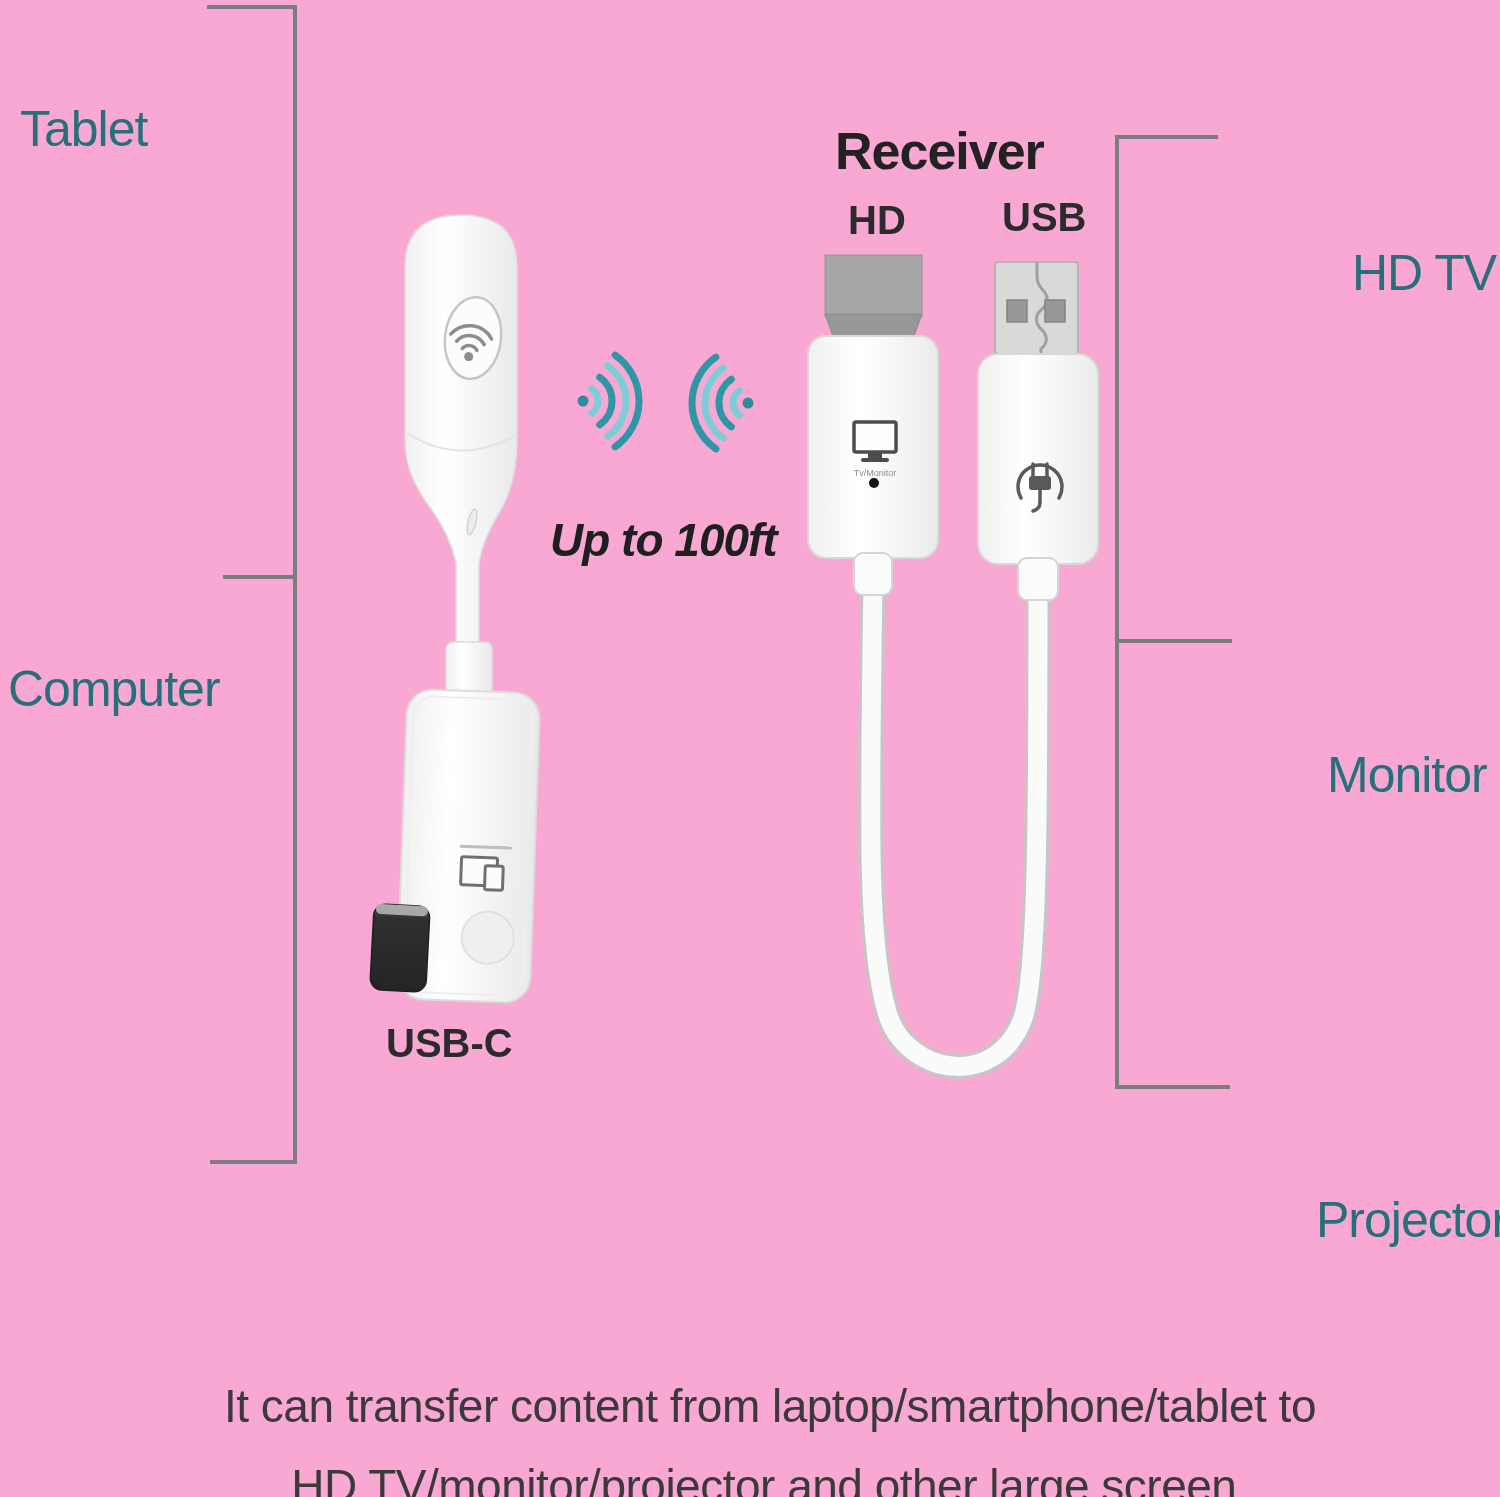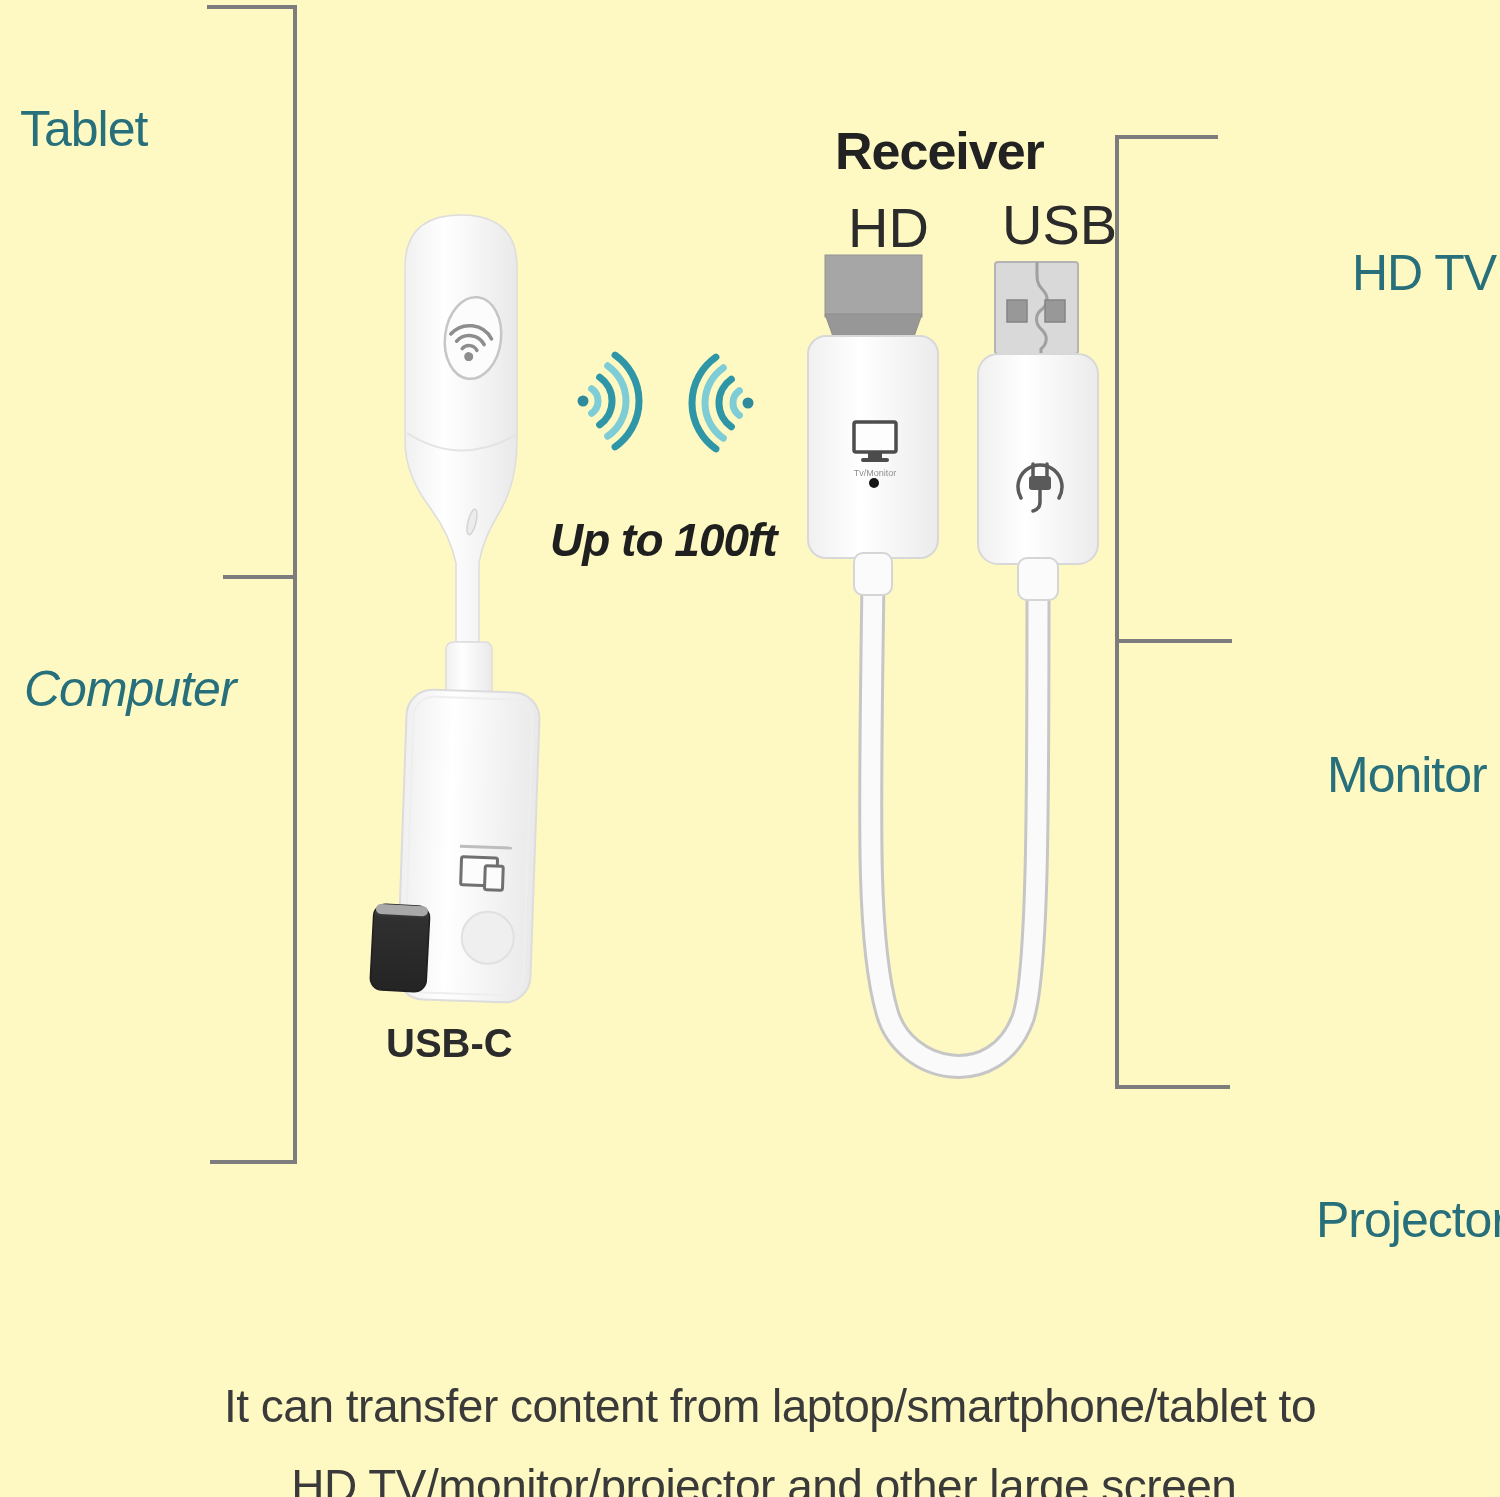--- a/index.html
+++ b/index.html
@@ -1,28 +1,28 @@
 <!DOCTYPE html>
 <html><head>
 <meta charset="utf-8">
 <style>
   html,body{margin:0;padding:0;background:#ffffff;}
   #stage{
-    position:relative;width:1500px;height:1497px;background:#fef9c3;overflow:hidden;
+    position:relative;width:1500px;height:1497px;background:#f9a8d4;overflow:hidden;
     font-family:"Liberation Sans", sans-serif;
   }
   .abs{position:absolute;}
   .teal-label{
     color:#27707b;font-size:50px;letter-spacing:-1px;line-height:1;white-space:nowrap;
   }
   .device-title{
     color:#222;font-size:52px;font-weight:700;letter-spacing:-1px;line-height:1;white-space:nowrap;
   }
   .port-label{
-    color:#2b2b2b;font-size:56px;font-weight:400;line-height:1;white-space:nowrap;
+    color:#2b2b2b;font-size:40px;font-weight:700;line-height:1;white-space:nowrap;
   }
   .range-label{
     color:#1f1f1f;font-size:46px;font-weight:700;letter-spacing:-1px;line-height:1;white-space:nowrap;
   }
   .usbc-label{
     color:#2b2b2b;font-size:40px;font-weight:700;letter-spacing:0;line-height:1;white-space:nowrap;
   }
   .bracket{background:#7d7d7d;}
   .footer-text{
     color:#3a3a3a;font-size:46px;letter-spacing:-0.5px;line-height:1;text-align:center;white-space:nowrap;margin-top:41px;
@@ -37,21 +37,21 @@
   <div class="abs bracket" style="left:207px;top:5px;width:90px;height:4px;"></div>
   <div class="abs bracket" style="left:223px;top:575px;width:74px;height:4px;"></div>
   <div class="abs bracket" style="left:210px;top:1160px;width:87px;height:4px;"></div>
 
   <div class="abs bracket" style="left:1115px;top:135px;width:4px;height:954px;"></div>
   <div class="abs bracket" style="left:1115px;top:135px;width:103px;height:4px;"></div>
   <div class="abs bracket" style="left:1115px;top:639px;width:117px;height:4px;"></div>
   <div class="abs bracket" style="left:1115px;top:1085px;width:115px;height:4px;"></div>
 
   <div class="abs teal-label" style="left:20px;top:104px;">Tablet</div>
-  <div class="abs teal-label" style="left:24px;top:664px;font-style:italic;">Computer</div>
+  <div class="abs teal-label" style="left:8px;top:664px;">Computer</div>
 
   <div class="abs teal-label" style="left:1352px;top:248px;">HD TV</div>
   <div class="abs teal-label" style="left:1327px;top:750px;">Monitor</div>
   <div class="abs teal-label" style="left:1316px;top:1195px;">Projector</div>
 
   <div class="abs device-title" style="left:835px;top:125px;">Receiver</div>
   <div class="abs port-label" style="left:848px;top:200px;">HD</div>
   <div class="abs port-label" style="left:1002px;top:197px;">USB</div>
   <div class="abs range-label" style="left:550px;top:517px;font-style:italic;">Up to 100ft</div>
   <div class="abs usbc-label" style="left:386px;top:1023px;">USB-C</div>

